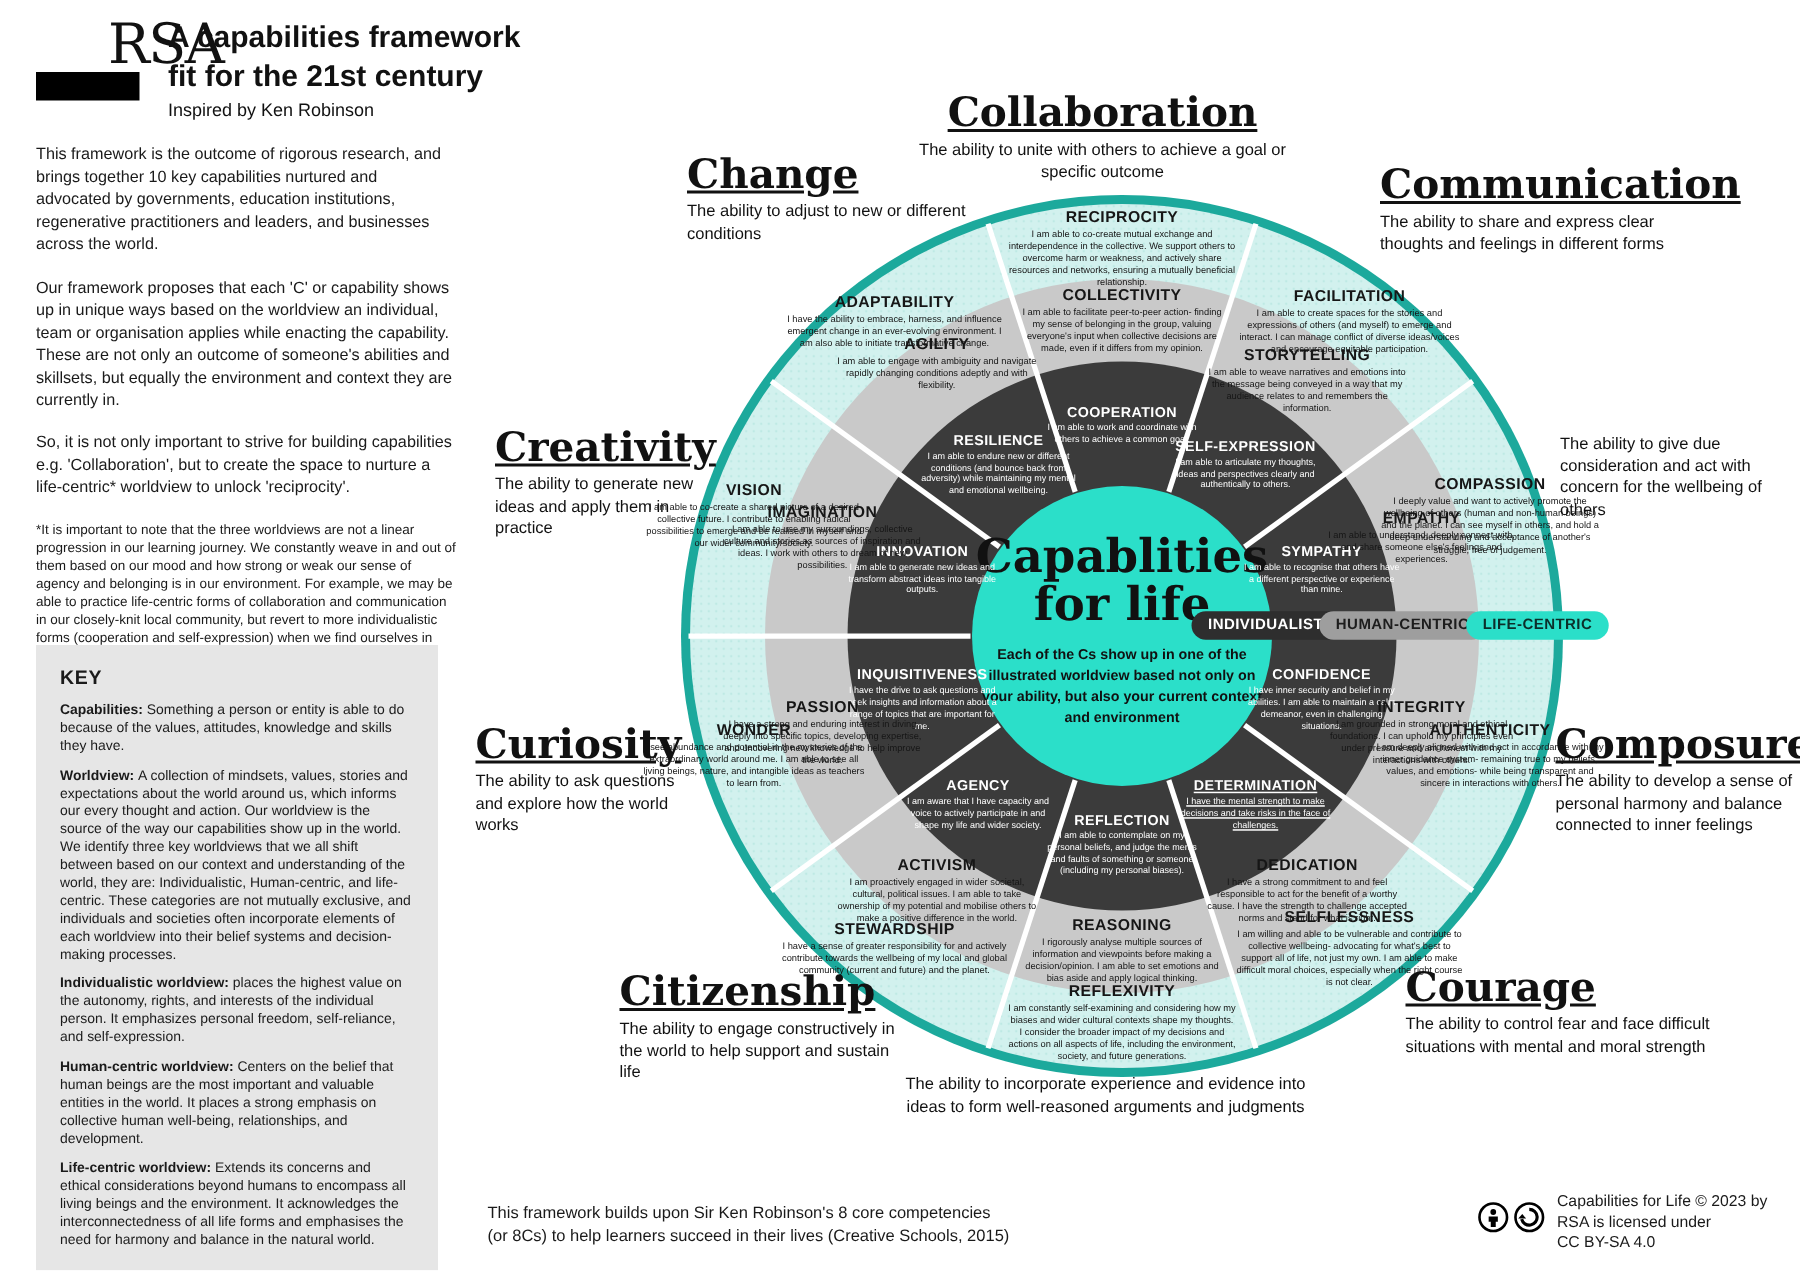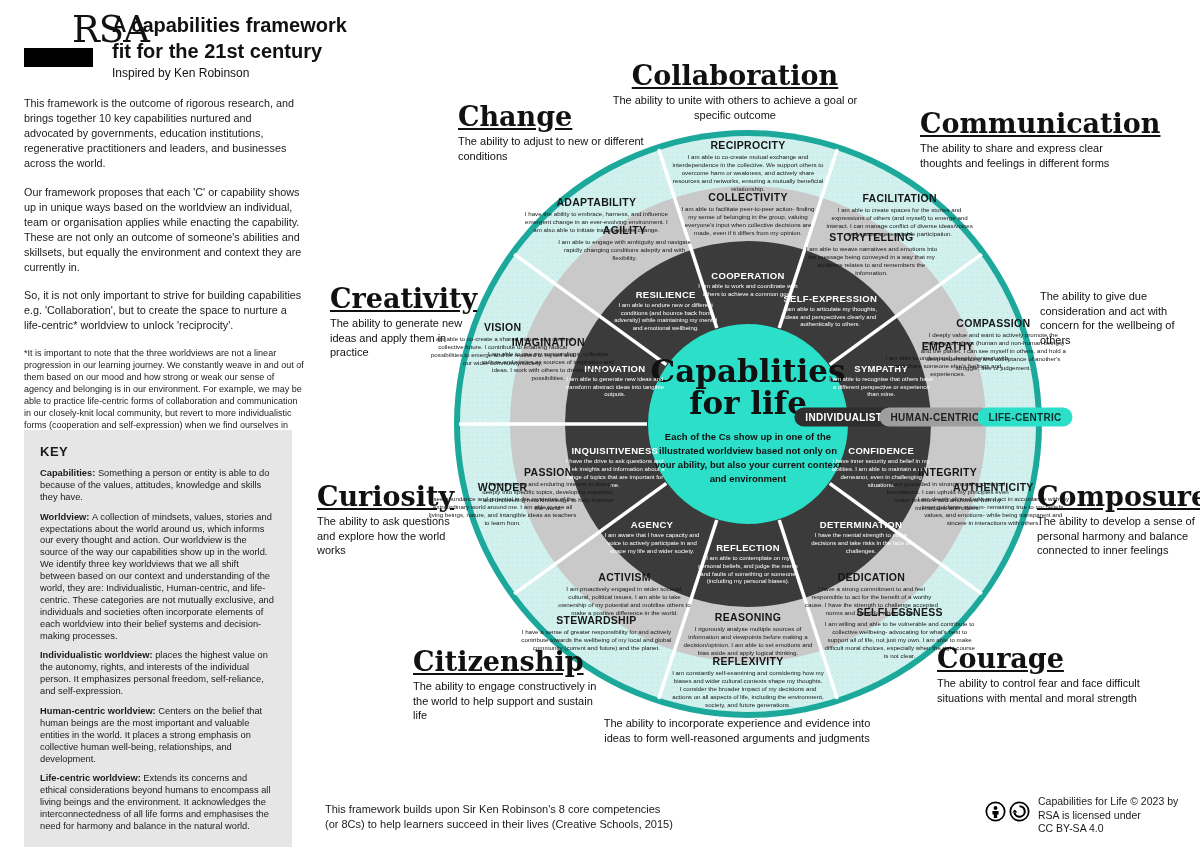--- a/index.html
+++ b/index.html
@@ -161,21 +161,21 @@
         <p>I have inner security and belief in my abilities. I am able to maintain a calm demeanor, even in challenging situations.</p>
       </div>
       <div class="seg ring-mid" style="left: 947.722px; top: 488.894px; width: 134px;">
         <h4>INTEGRITY</h4>
         <p>I am grounded in strong moral and ethical foundations. I can uphold my principles even under pressure and am honest with my interactions with others.</p>
       </div>
       <div class="seg ring-outer" style="left: 993.373px; top: 503.726px; width: 152px;">
         <h4>AUTHENTICITY</h4>
         <p>I am deeply aligned with and act in accordance with my inner guidance system- remaining true to my beliefs, values, and emotions- while being transparent and sincere in interactions with others.</p>
       </div>
-      <div class="seg ring-inner" style="left: 861px; top: 537.262px; width: 106px;">
+      <div class="seg ring-inner" style="left: 837px; top: 537.262px; width: 106px; text-decoration: underline;">
         <h4>DETERMINATION</h4>
         <p>I have the mental strength to make decisions and take risks in the face of challenges.</p>
       </div>
       <div class="seg ring-mid" style="left: 871.435px; top: 593.894px; width: 134px;">
         <h4>DEDICATION</h4>
         <p>I have a strong commitment to and feel responsible to act for the benefit of a worthy cause. I have the strength to challenge accepted norms and stand for what is right.</p>
       </div>
       <div class="seg ring-outer" style="left: 899.649px; top: 632.726px; width: 152px;">
         <h4>SELFLESSNESS</h4>
         <p>I am willing and able to be vulnerable and contribute to collective wellbeing- advocating for what's best to support all of life, not just my own. I am able to make difficult moral choices, especially when the right course is not clear.</p>

